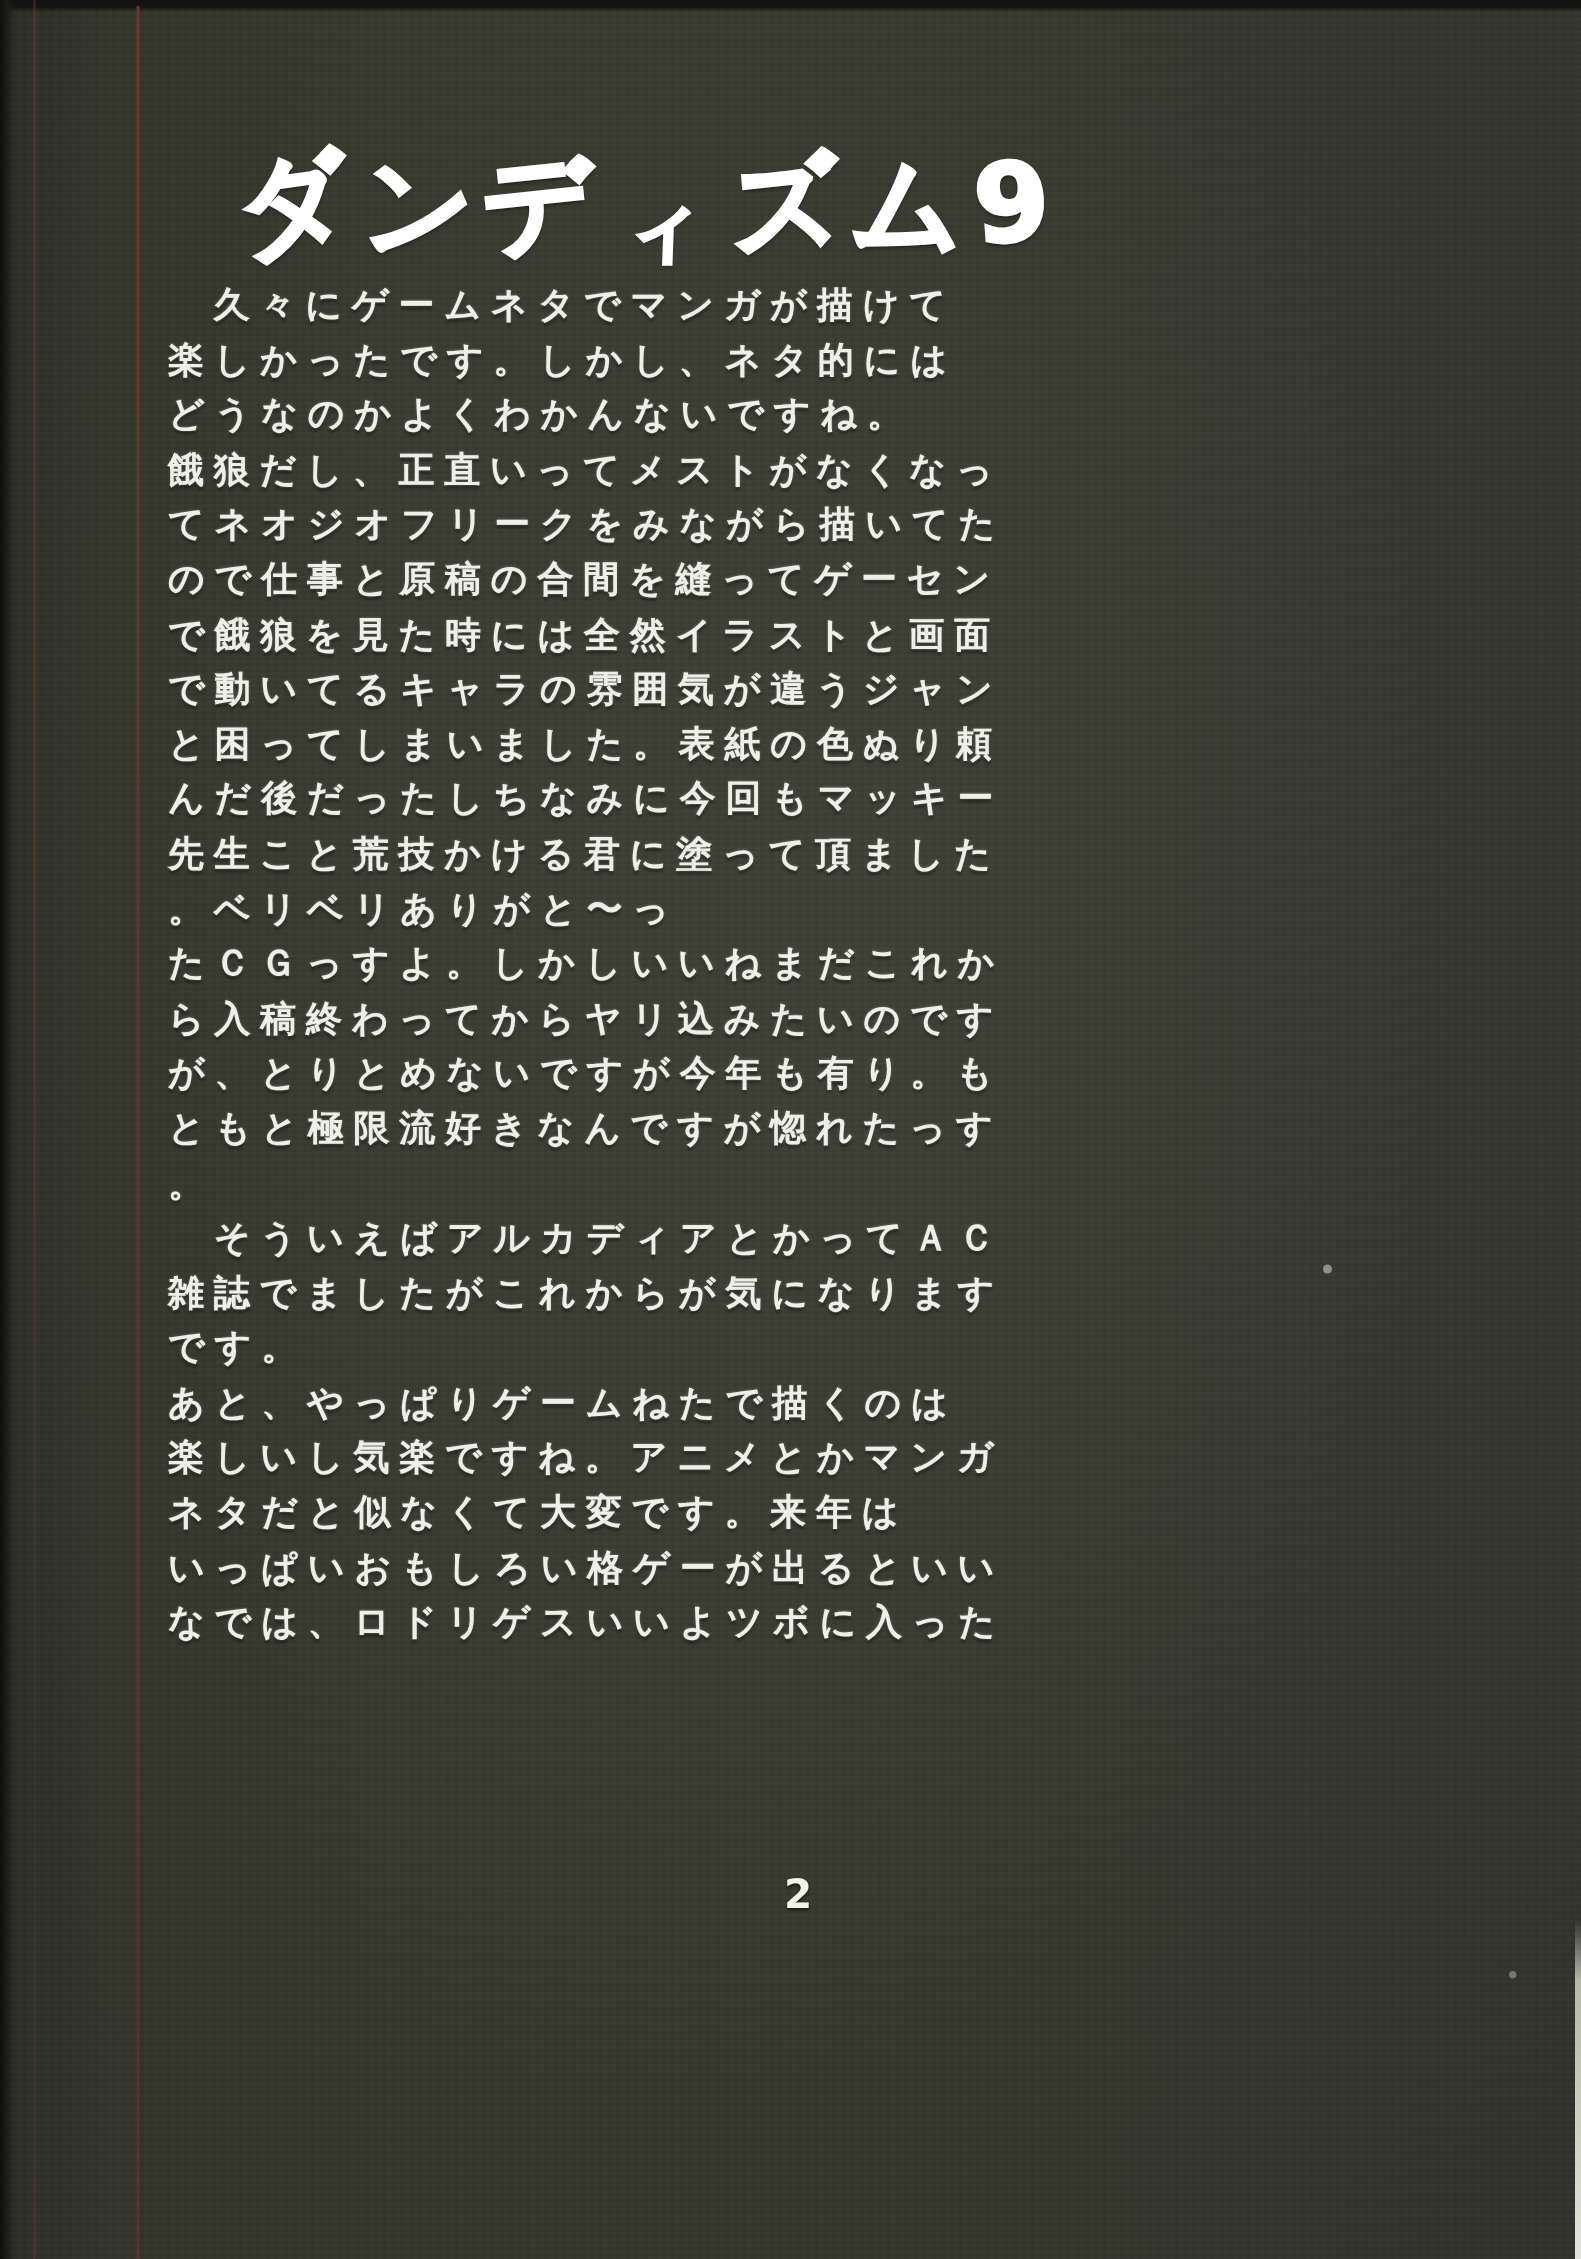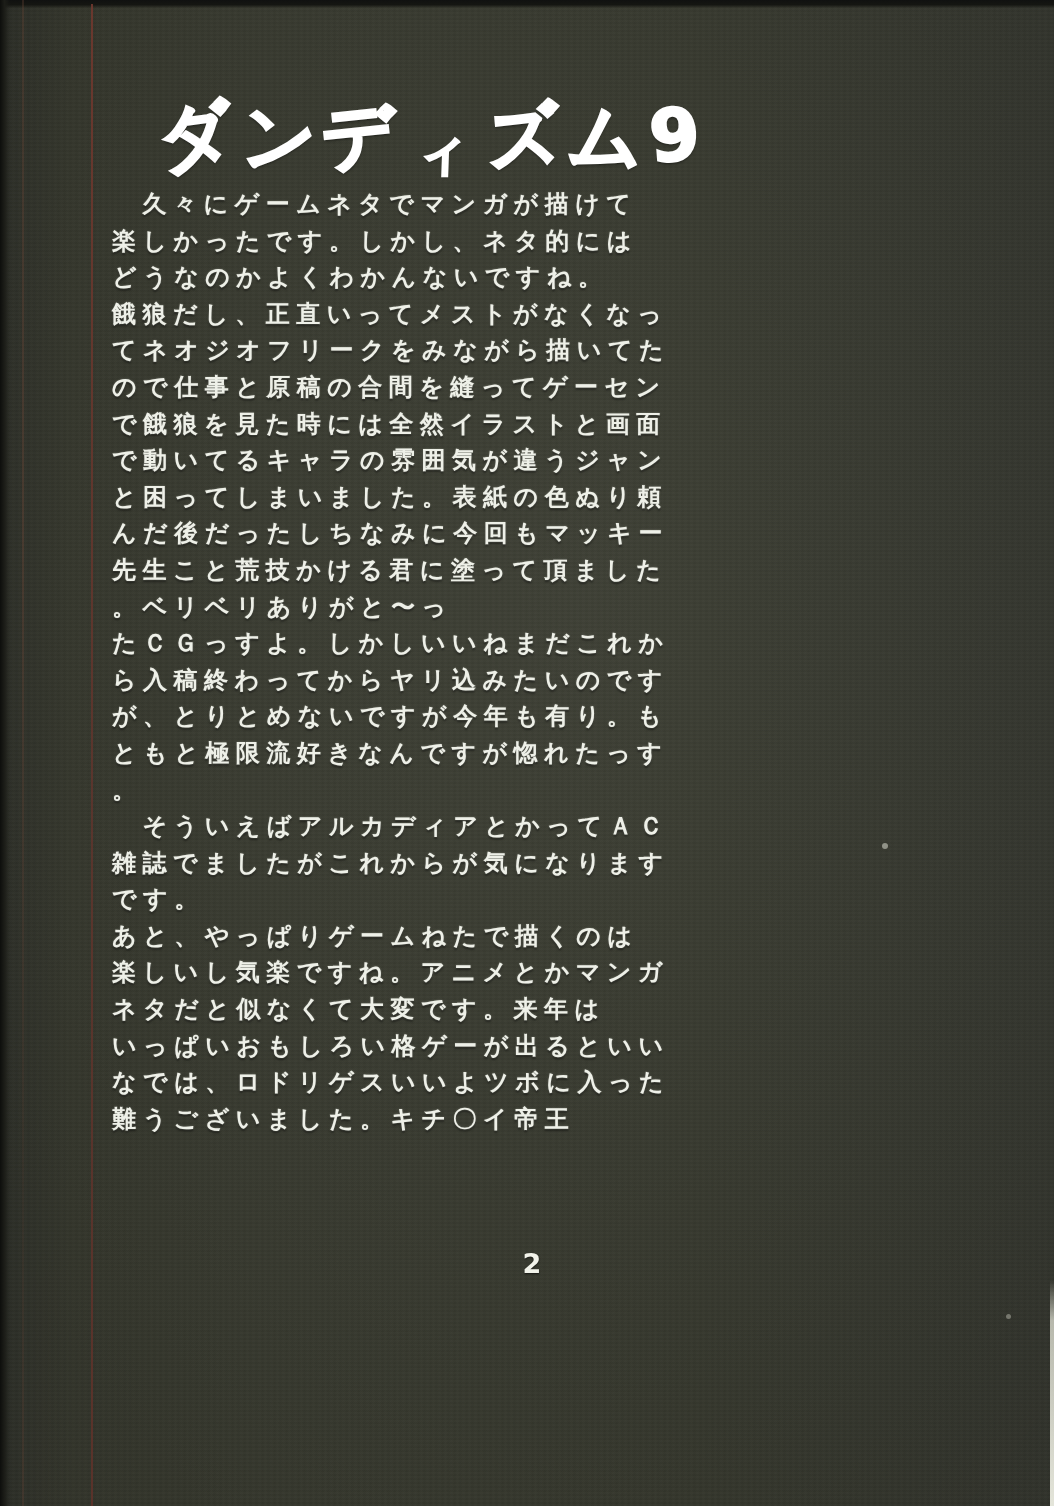--- a/index.html
+++ b/index.html
@@ -111,18 +111,17 @@
     <div class="line">ともと極限流好きなんですが惚れたっす</div>
     <div class="line">。</div>
     <div class="line">　そういえばアルカディアとかってＡＣ</div>
     <div class="line">雑誌でましたがこれからが気になります</div>
     <div class="line">です。</div>
     <div class="line">あと、やっぱりゲームねたで描くのは</div>
     <div class="line">楽しいし気楽ですね。アニメとかマンガ</div>
     <div class="line">ネタだと似なくて大変です。来年は</div>
     <div class="line">いっぱいおもしろい格ゲーが出るといい</div>
     <div class="line">なでは、ロドリゲスいいよツボに入った</div>
-    <div class="line">難うございました。キチ〇イ帝王</div>
   </div>
 
   <div class="page-num">2</div>
 
 </div>
 
 </body></html>

